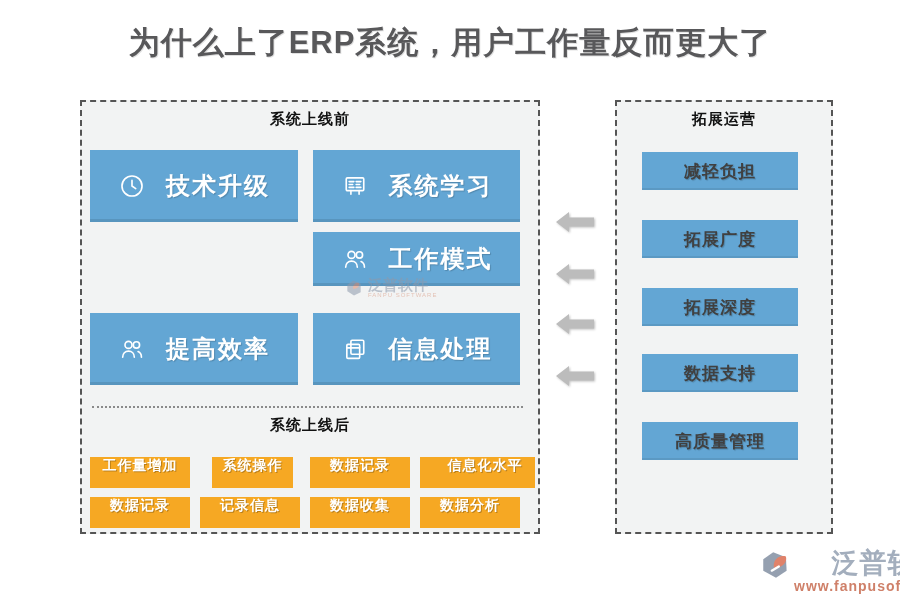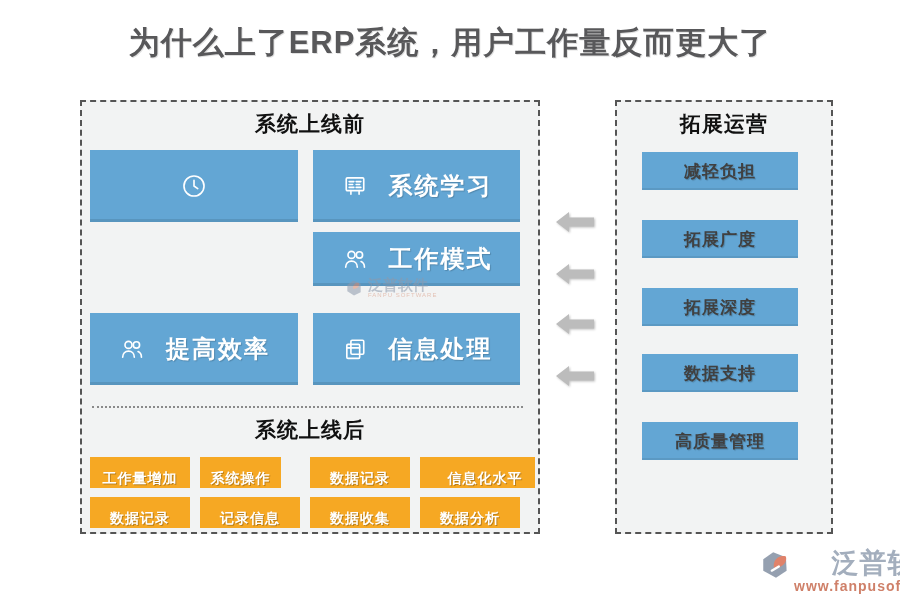--- a/index.html
+++ b/index.html
@@ -10,21 +10,21 @@
   .abs{position:absolute;}
   .page-title{
     width:900px;top:22px;left:0;text-align:center;
     font-size:31px;font-weight:bold;color:#58585a;letter-spacing:1px;
     text-shadow:1px 1px 0 rgba(0,0,0,0.12);
   }
   .panel{
     background:#f2f3f3;border:2px dashed #555;box-sizing:border-box;
   }
   .panel-title{
-    text-align:center;font-size:21px;font-weight:bold;color:#111;letter-spacing:1px;
+    text-align:center;font-size:15px;font-weight:bold;color:#111;letter-spacing:1px;
   }
   .bluebox{
     background:#63a6d4;display:flex;align-items:center;justify-content:center;
     gap:20px;box-shadow:inset 0 -3px 0 rgba(0,0,0,0.10);
   }
   .bluebox .lbl{
     color:#ffffff;font-size:24px;font-weight:bold;letter-spacing:2px;
     text-shadow:1px 1px 1px rgba(0,0,0,0.18);
   }
   .icon-wrap{width:28px;height:28px;display:flex;align-items:center;justify-content:center;}
@@ -32,21 +32,21 @@
   .smallblue{
     background:#63a6d4;display:flex;align-items:center;justify-content:center;
     box-shadow:inset 0 -2px 0 rgba(0,0,0,0.08);
   }
   .smallblue .lbl{
     color:#404040;font-size:17px;font-weight:bold;letter-spacing:1px;
     text-shadow:1px 1px 1px rgba(0,0,0,0.2);
     text-align:right;
   }
   .orangebox{
-    background:#f6a823;display:flex;align-items:flex-end;justify-content:center;
+    background:#f6a823;display:flex;align-items:flex-start;justify-content:center;
   }
   .orangebox .lbl{
     color:#fff;font-size:14px;font-weight:bold;letter-spacing:1px;
     text-shadow:1px 1px 0 rgba(0,0,0,0.25);
   }
   .divider{border-top:2px dotted #8a8a8a;height:0;}
   .arrow svg{filter:drop-shadow(1.5px 1.5px 1px rgba(0,0,0,0.25));}
   .watermark{
     display:flex;align-items:center;gap:4px;opacity:0.55;pointer-events:none;
   }
@@ -66,20 +66,21 @@
   <div class="abs panel" style="left:80px;top:100px;width:460px;height:434px;"></div>
   <div class="abs panel-title" style="left:80px;top:110px;width:460px;">系统上线前</div>
 
   <div class="abs bluebox" style="left:90px;top:150px;width:208px;height:72px;">
     <span class="icon-wrap">
       <svg width="28" height="28" viewBox="0 0 24 24">
           <circle cx="12" cy="12" r="8.6"></circle>
           <path d="M12 7.2v4.8l3.2 2.2"></path>
         </svg>
     </span>
+    <span class="lbl">技术升级</span>
   </div>
 
   <div class="abs bluebox" style="left:313px;top:150px;width:207px;height:72px;">
     <span class="icon-wrap">
       <svg width="28" height="28" viewBox="0 0 24 24">
           <rect x="4.5" y="5" width="15" height="11" rx="1"></rect>
           <path d="M8.5 16v3M15.5 16v3"></path>
           <path d="M7 8.2h4M7 10.7h3M7 13.2h4M13 8.2h4M13 10.7h3M13 13.2h4"></path>
         </svg>
     </span>
@@ -122,21 +123,21 @@
     <span class="lbl">信息处理</span>
   </div>
 
   <div class="abs divider" style="left:92px;top:406px;width:431px;"></div>
 
   <div class="abs panel-title" style="left:80px;top:416px;width:460px;">系统上线后</div>
 
   <div class="abs orangebox" style="left:90px;top:457px;width:100px;height:31px;">
     <span class="lbl">工作量增加</span>
     </div>
-  <div class="abs orangebox" style="left:200px;top:457px;width:81px;height:31px;">
+  <div class="abs orangebox" style="left:212px;top:457px;width:81px;height:31px;">
     <span class="lbl">系统操作</span>
     </div>
   <div class="abs orangebox" style="left:310px;top:457px;width:100px;height:31px;">
     <span class="lbl">数据记录</span>
     </div>
   <div class="abs orangebox" style="left:420px;top:457px;width:100px;height:31px;padding-left:15px;">
     <span class="lbl">信息化水平</span>
     </div>
 
   <div class="abs orangebox" style="left:90px;top:497px;width:100px;height:31px;">

